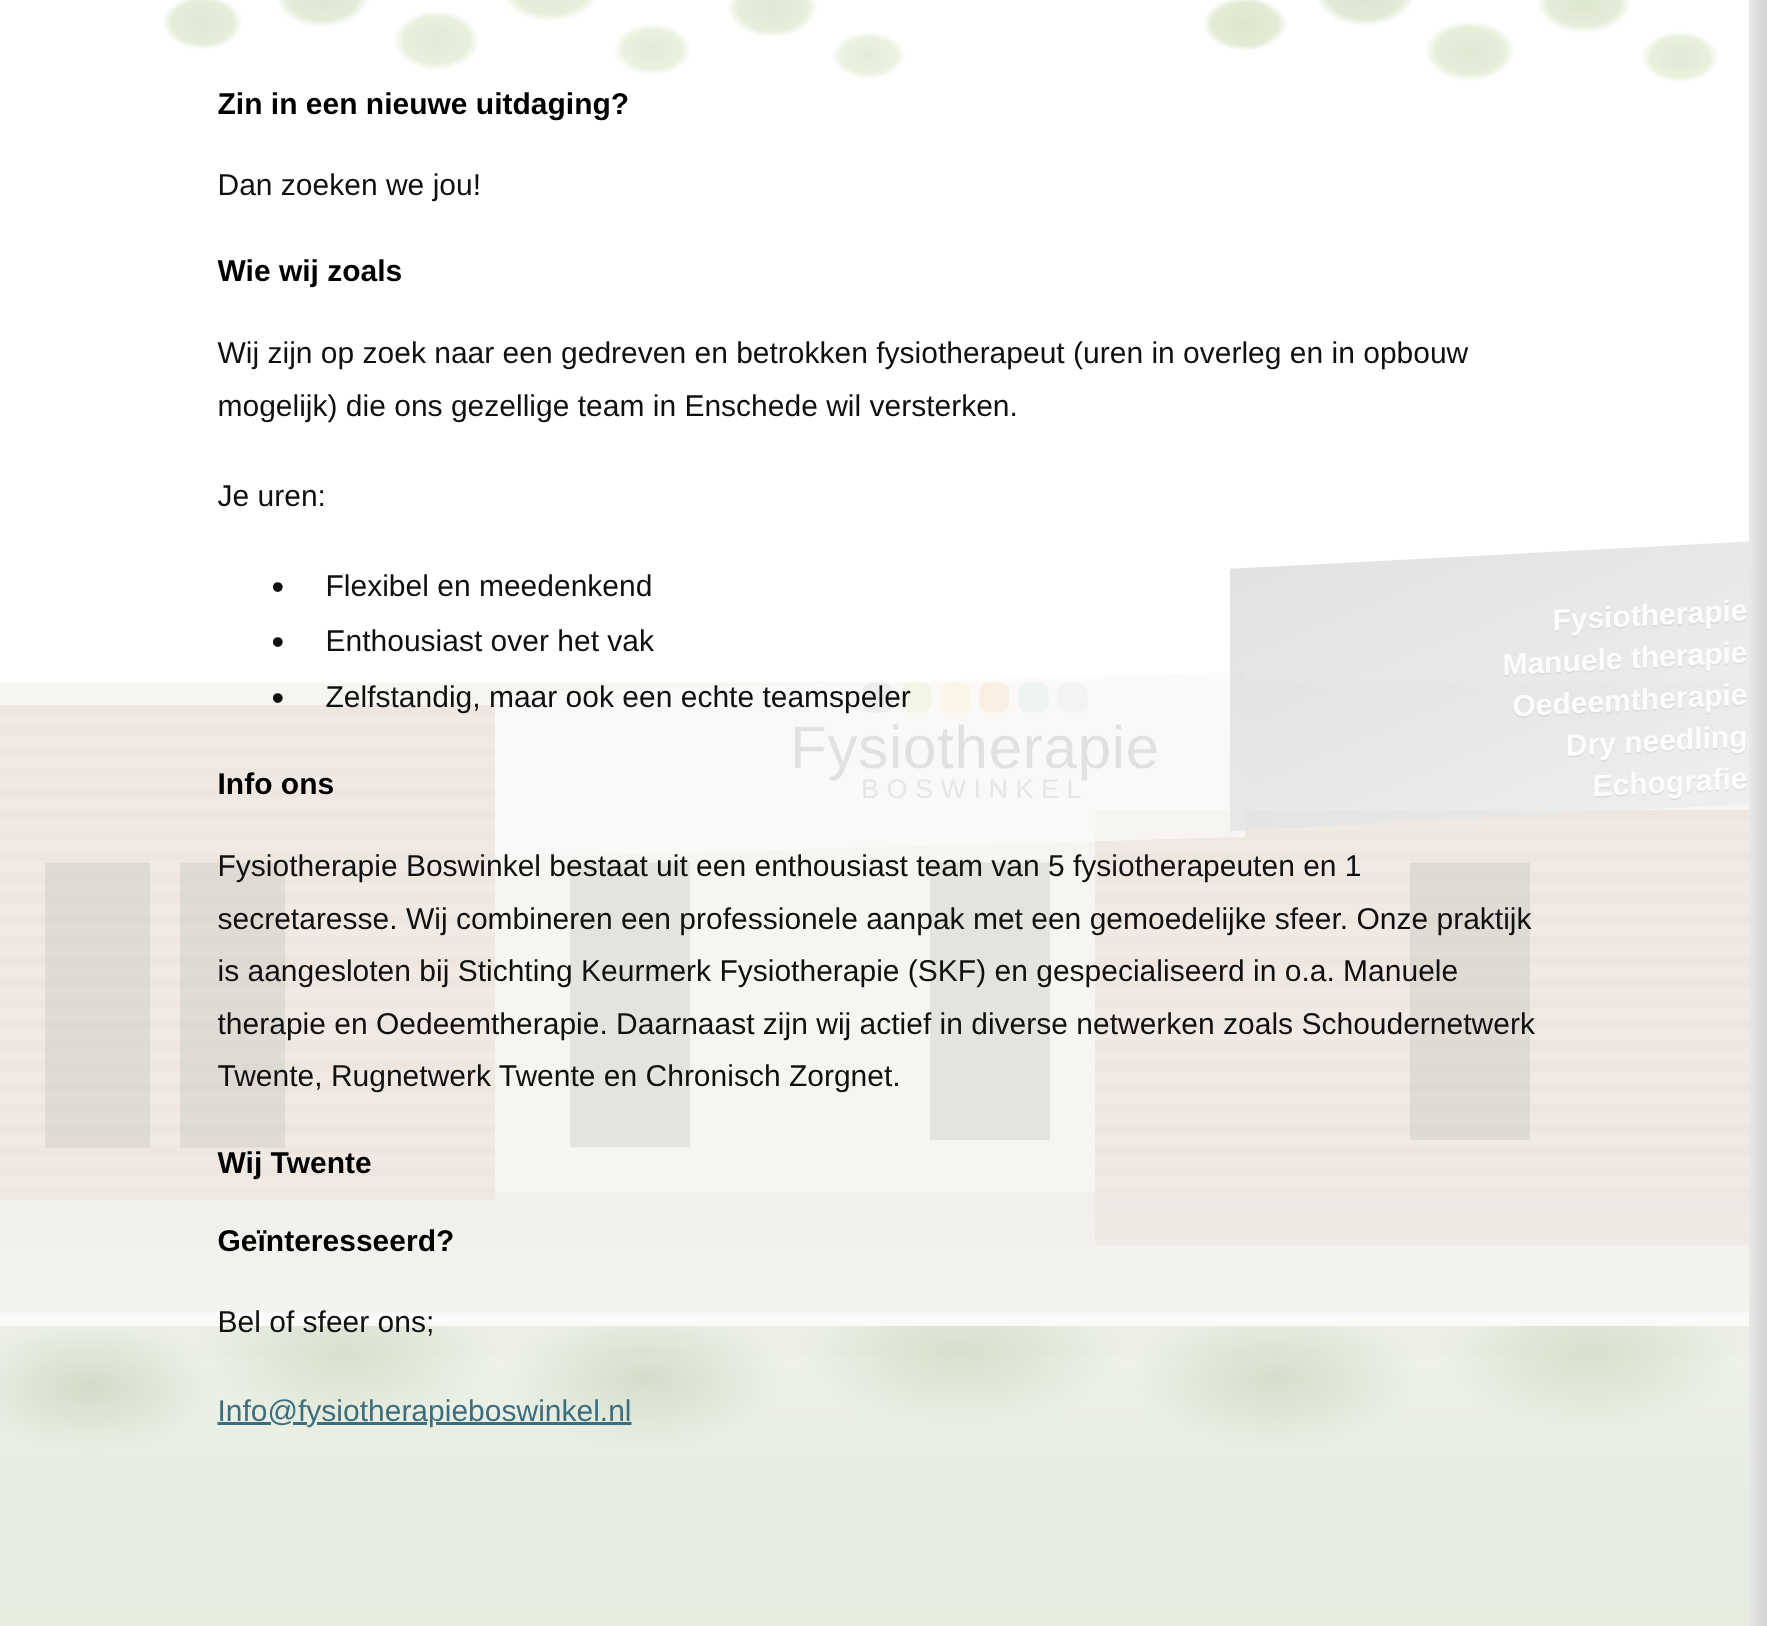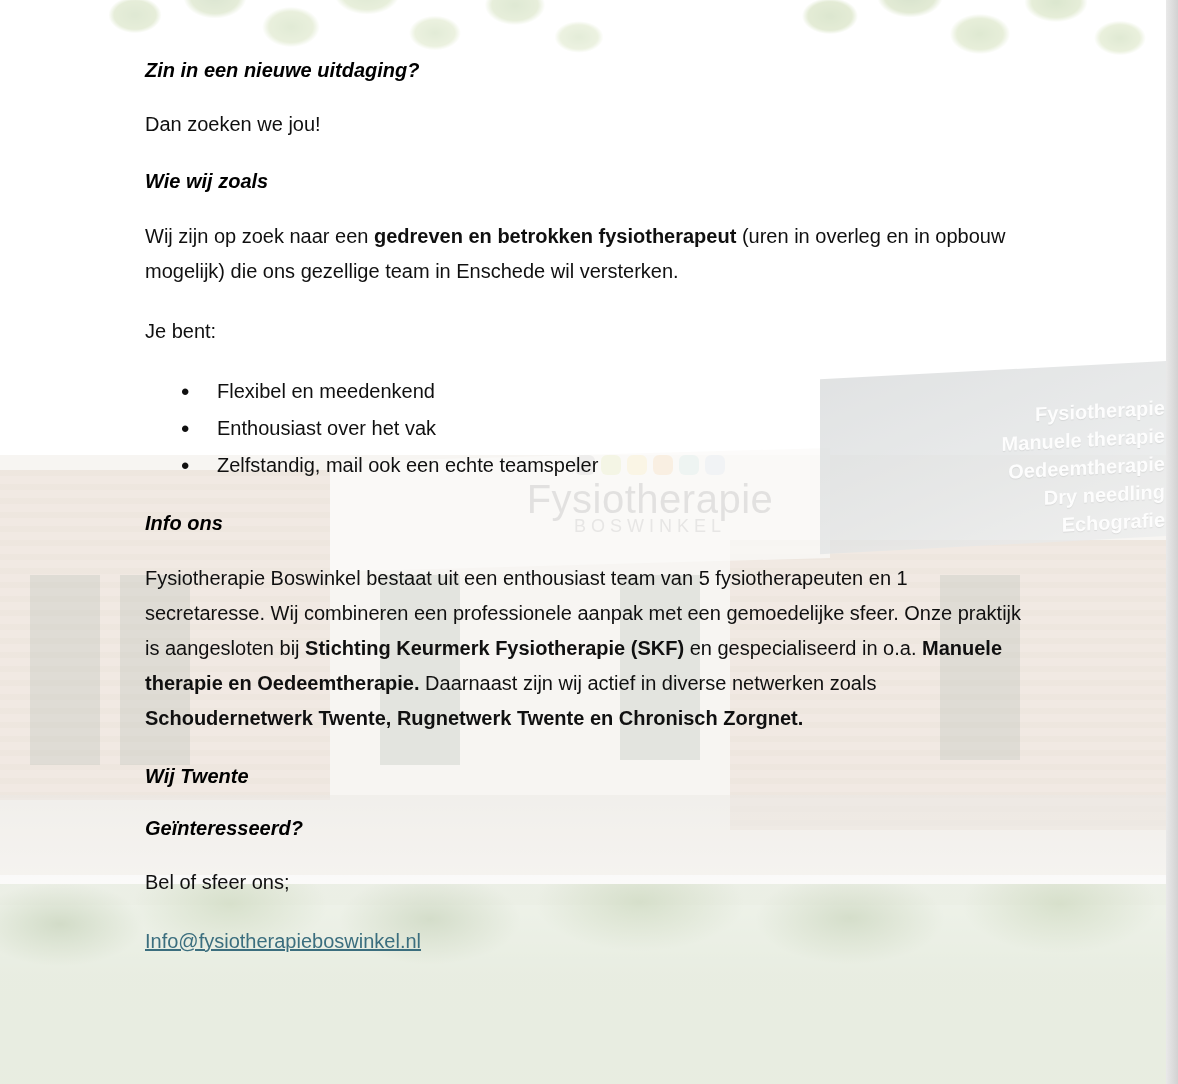--- a/index.html
+++ b/index.html
@@ -233,41 +233,40 @@
     line-height: 33px;
     color: #101010;
   }
   .content p { margin: 12px 0 26px 0; }
   .content h3 {
     margin: 0 0 24px 0;
     font-size: 20px;
     line-height: 28px;
     font-weight: bold;
     color: #000000;
-    font-style: italic;
   }
   .content ul {
     margin: 0 0 26px 0;
     padding-left: 72px;
     list-style: none;
   }
   .content li {
     position: relative;
     margin: 0 0 2px 0;
     line-height: 35px;
   }
   .content li::before {
     content: "•";
     position: absolute;
     left: -36px;
     top: 0;
     font-size: 24px;
     line-height: 35px;
   }
-  .content b, .content strong { font-weight: bold; }
+  .content b, .content strong { font-weight: normal; }
   .para-block { margin-bottom: 26px; line-height: 35px; }
   a.mail-link {
     color: #3b6e7e;
     text-decoration: underline;
   }
 </style>
 </head>
 <body>
 
 <div class="page">
@@ -317,26 +316,26 @@
   <div class="content">
 
     <h3>Zin in een nieuwe uitdaging?</h3>
 
     <p>Dan zoeken we jou!</p>
 
     <h3>Wie wij zoals</h3>
 
     <p class="para-block"><span>Wij zijn op zoek naar een </span><b>gedreven en betrokken fysiotherapeut</b><span> (uren in overleg en in opbouw mogelijk) die ons gezellige team in Enschede wil versterken.</span></p>
 
-    <p>Je bent:</p>
+    <p>Je uren:</p>
 
     <ul>
       <li>Flexibel en meedenkend</li>
       <li>Enthousiast over het vak</li>
-      <li>Zelfstandig, mail ook een echte teamspeler</li>
+      <li>Zelfstandig, maar ook een echte teamspeler</li>
     </ul>
 
     <h3>Info ons</h3>
 
     <p class="para-block"><span>Fysiotherapie Boswinkel bestaat uit een enthousiast team van 5 fysiotherapeuten en 1 secretaresse. Wij combineren een professionele aanpak met een gemoedelijke sfeer. Onze praktijk is aangesloten bij </span><b>Stichting Keurmerk Fysiotherapie (SKF)</b><span> en gespecialiseerd in o.a. </span><b> Manuele therapie en Oedeemtherapie.</b><span> Daarnaast zijn wij actief in diverse netwerken zoals </span><b>Schoudernetwerk Twente, Rugnetwerk Twente en Chronisch Zorgnet.</b></p>
 
     <h3>Wij Twente</h3>
 
 
     <h3>Geïnteresseerd?</h3>

